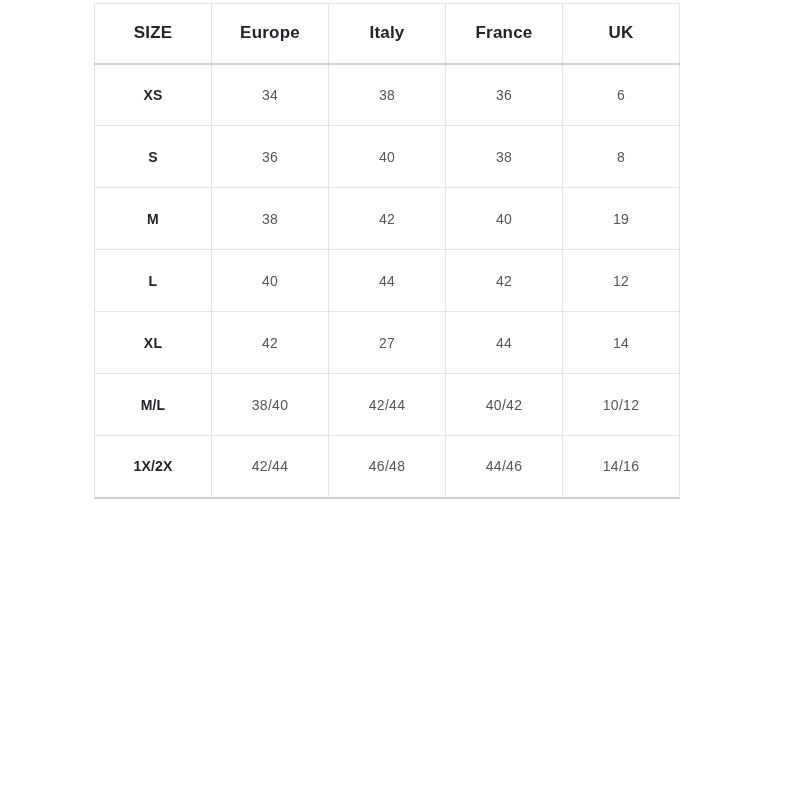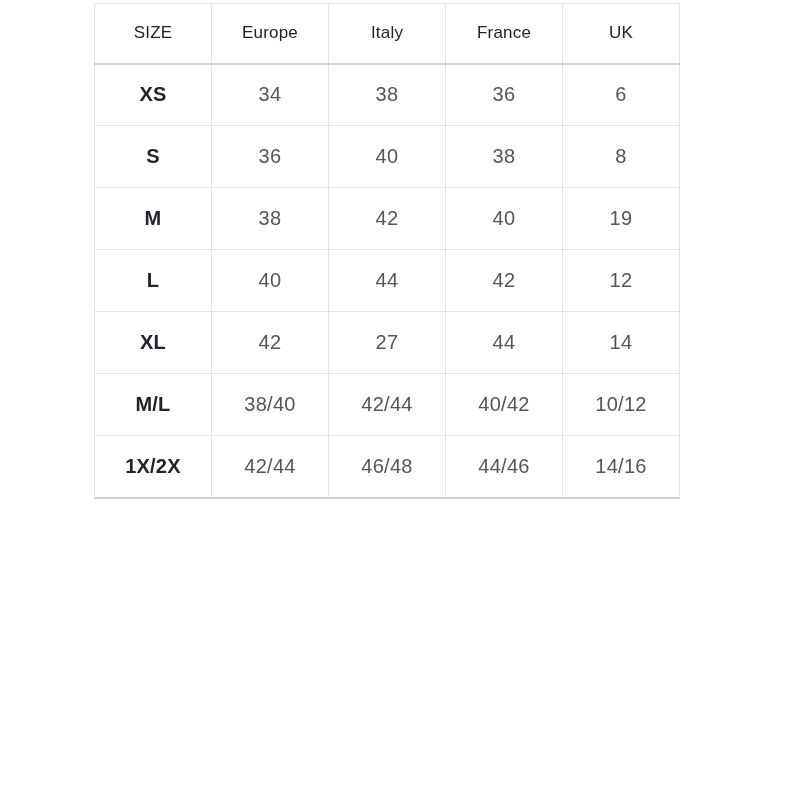--- a/index.html
+++ b/index.html
@@ -37,27 +37,27 @@
   }
   th, td {
     border: 1px solid var(--border);
     text-align: center;
     vertical-align: middle;
     height: 62px;
     padding: 0;
   }
   th {
     font-size: 17px;
-    font-weight: 400;
+    font-weight: 700;
     color: var(--header-text);
     letter-spacing: 0.2px;
     height: 60px;
   }
   td {
-    font-size: 20px;
+    font-size: 14px;
     font-weight: 400;
     color: var(--data-text);
     letter-spacing: 0.3px;
   }
   td.label {
     font-weight: 700;
     color: var(--header-text);
     letter-spacing: 0.2px;
   }
   table tr:last-child th,

